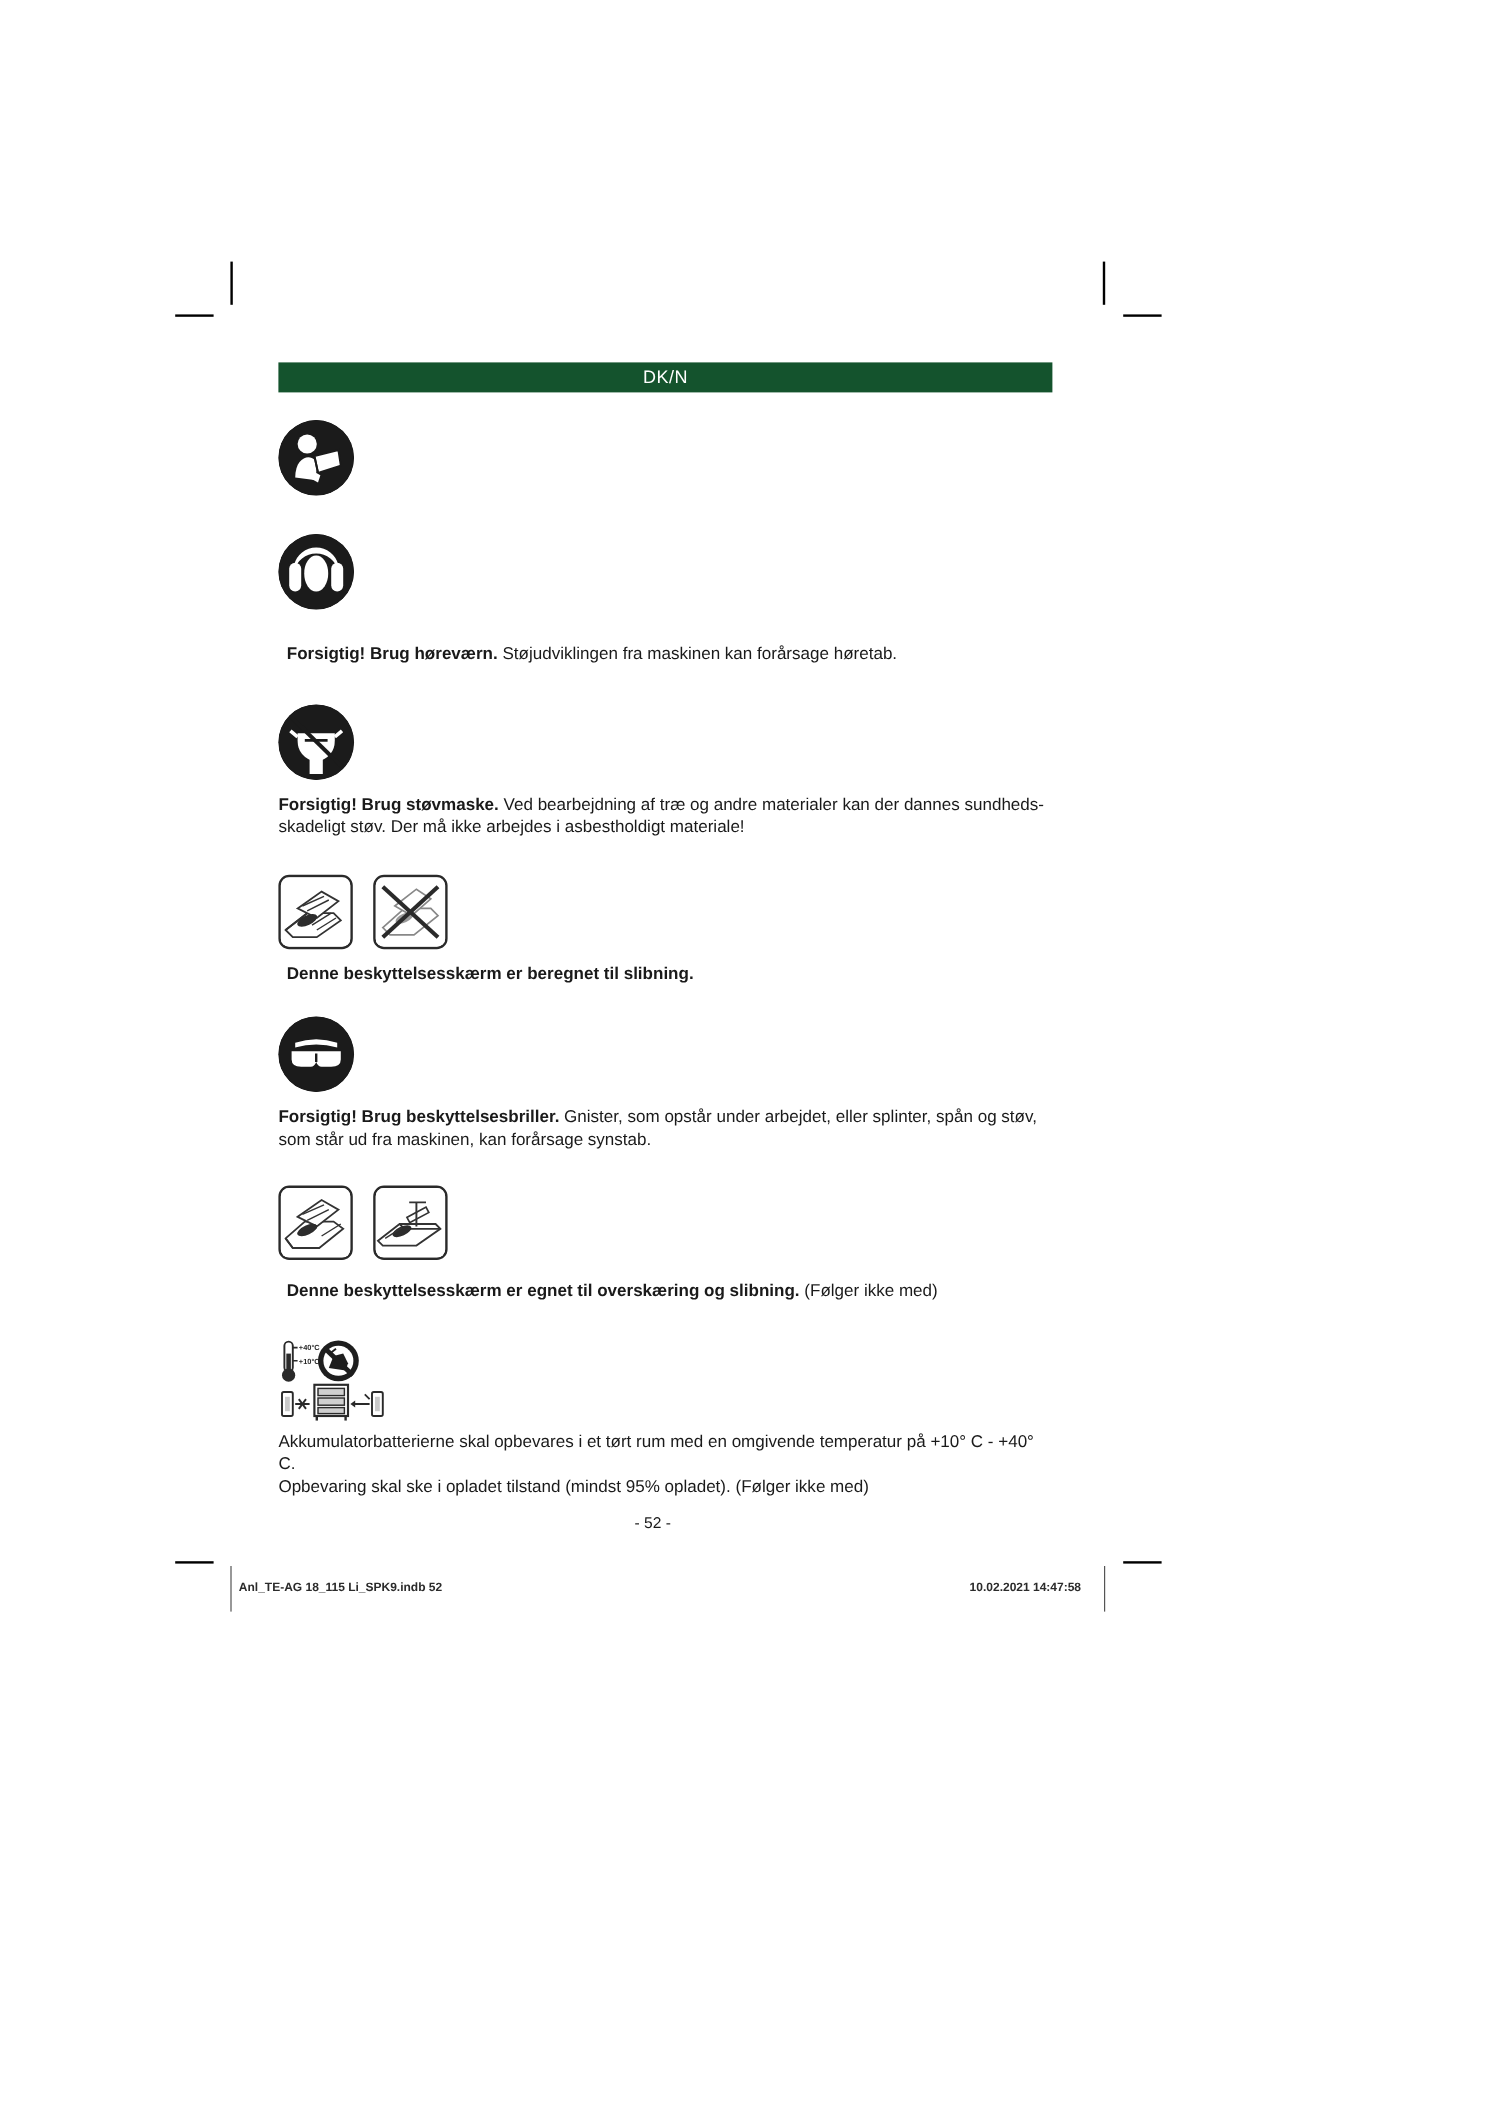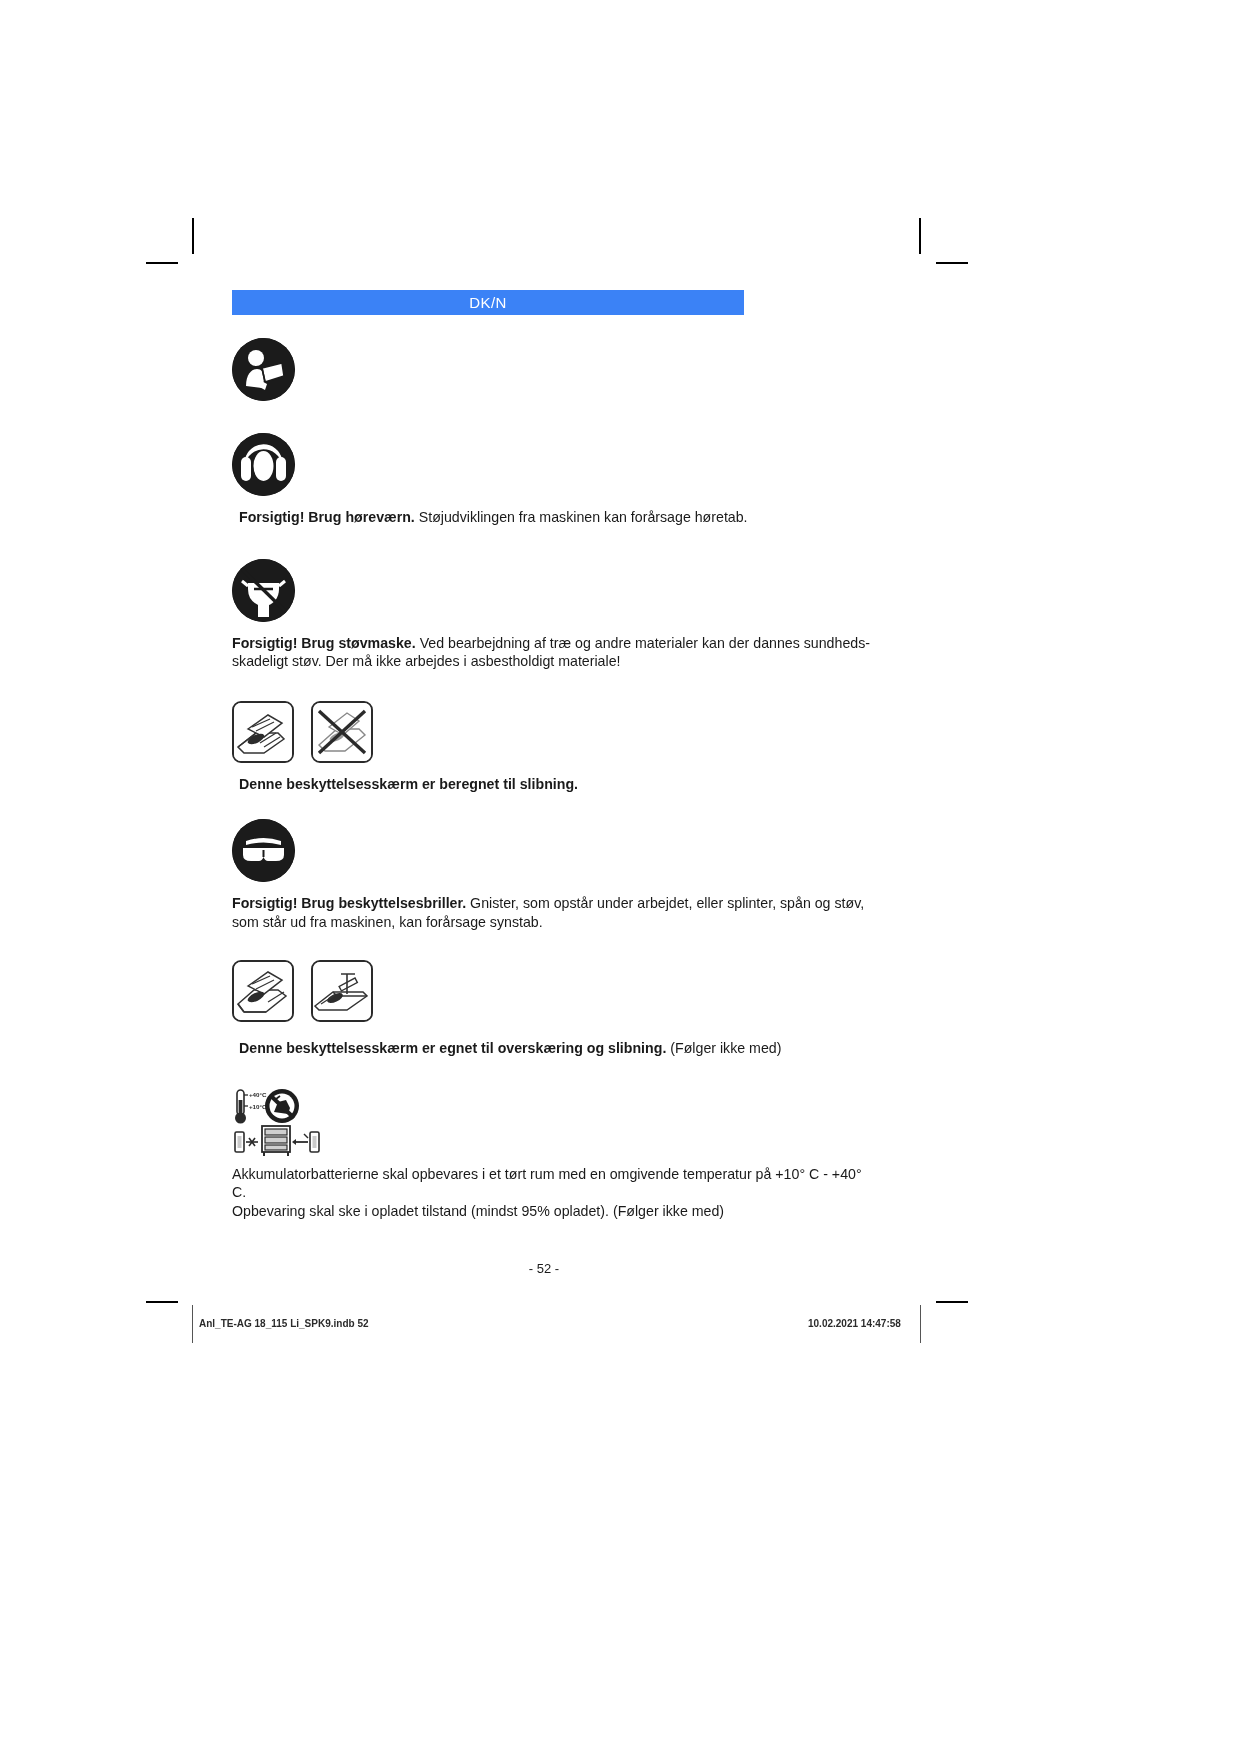--- a/index.html
+++ b/index.html
@@ -27,26 +27,27 @@
   
   .page {
     position: absolute;
     left: 232px;
     top: 290px;
     width: 645px;
   }
 
   
   .lang-bar {
-    width: 512px;
+    width: 645px;
     height: 25px;
-    background: #3b82f6;
+    background: #14532d;
     display: flex;
     align-items: center;
     justify-content: center;
+    margin-top: 12px;
   }
   .lang-bar-label {
     color: #ffffff;
     font-size: 15px;
     letter-spacing: 0.4px;
     font-family: "Liberation Sans", sans-serif;
   }
 
   
   .block { position: relative; }
@@ -150,21 +151,21 @@
   <div class="block" style="margin-top:32px;">
     <div class="circle-icon">
       <svg width="63" height="63" viewBox="0 0 63 63">
         <circle cx="31.5" cy="31.5" r="31.5" fill="#1b1b1b"></circle>
         <ellipse cx="31.5" cy="33" rx="10" ry="15" fill="#ffffff"></ellipse>
         <path d="M13 31 A19 19 0 0 1 50 31 L50 26 A19 19 0 0 0 13 26 Z" fill="#ffffff"></path>
         <rect x="9" y="24" width="10" height="24" rx="5" fill="#ffffff"></rect>
         <rect x="44" y="24" width="10" height="24" rx="5" fill="#ffffff"></rect>
       </svg>
     </div>
-    <div class="caption" style="margin-top:12px; padding-left:7px;">
+    <div class="caption" style="margin-top:28px; padding-left:7px;">
       <b>Forsigtig! Brug høreværn.</b><span> Støjudviklingen fra maskinen kan forårsage høretab.</span>
     </div>
   </div>
 
   <div class="block" style="margin-top:32px;">
     <div class="circle-icon">
       <svg width="63" height="63" viewBox="0 0 63 63">
         <circle cx="31.5" cy="31.5" r="31.5" fill="#1b1b1b"></circle>
         <path d="M16 24 L47 24 L47 30 Q47 44 31.5 48 Q16 44 16 30 Z" fill="#ffffff"></path>
         <rect x="26" y="44" width="11" height="14" fill="#ffffff"></rect>

